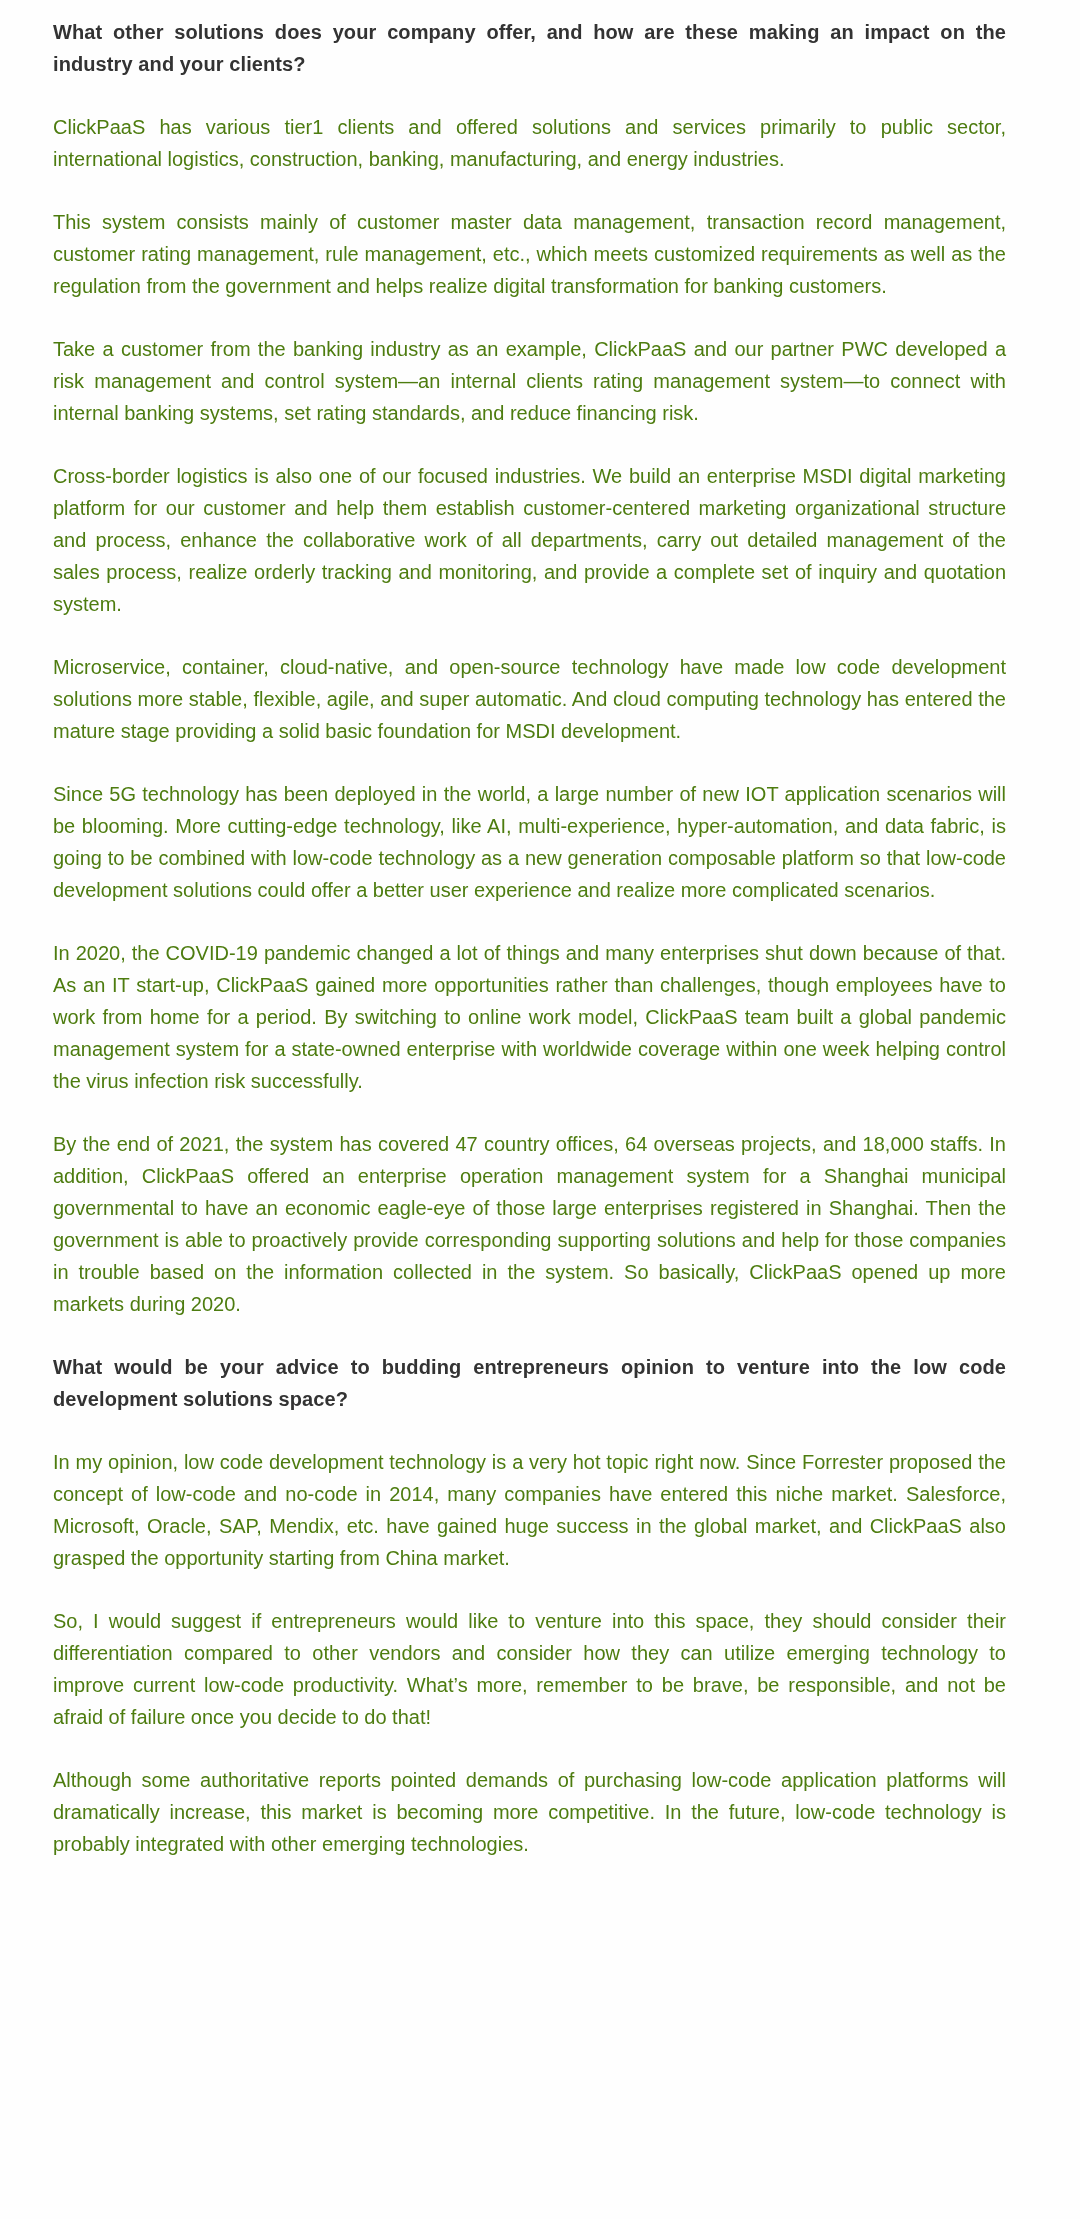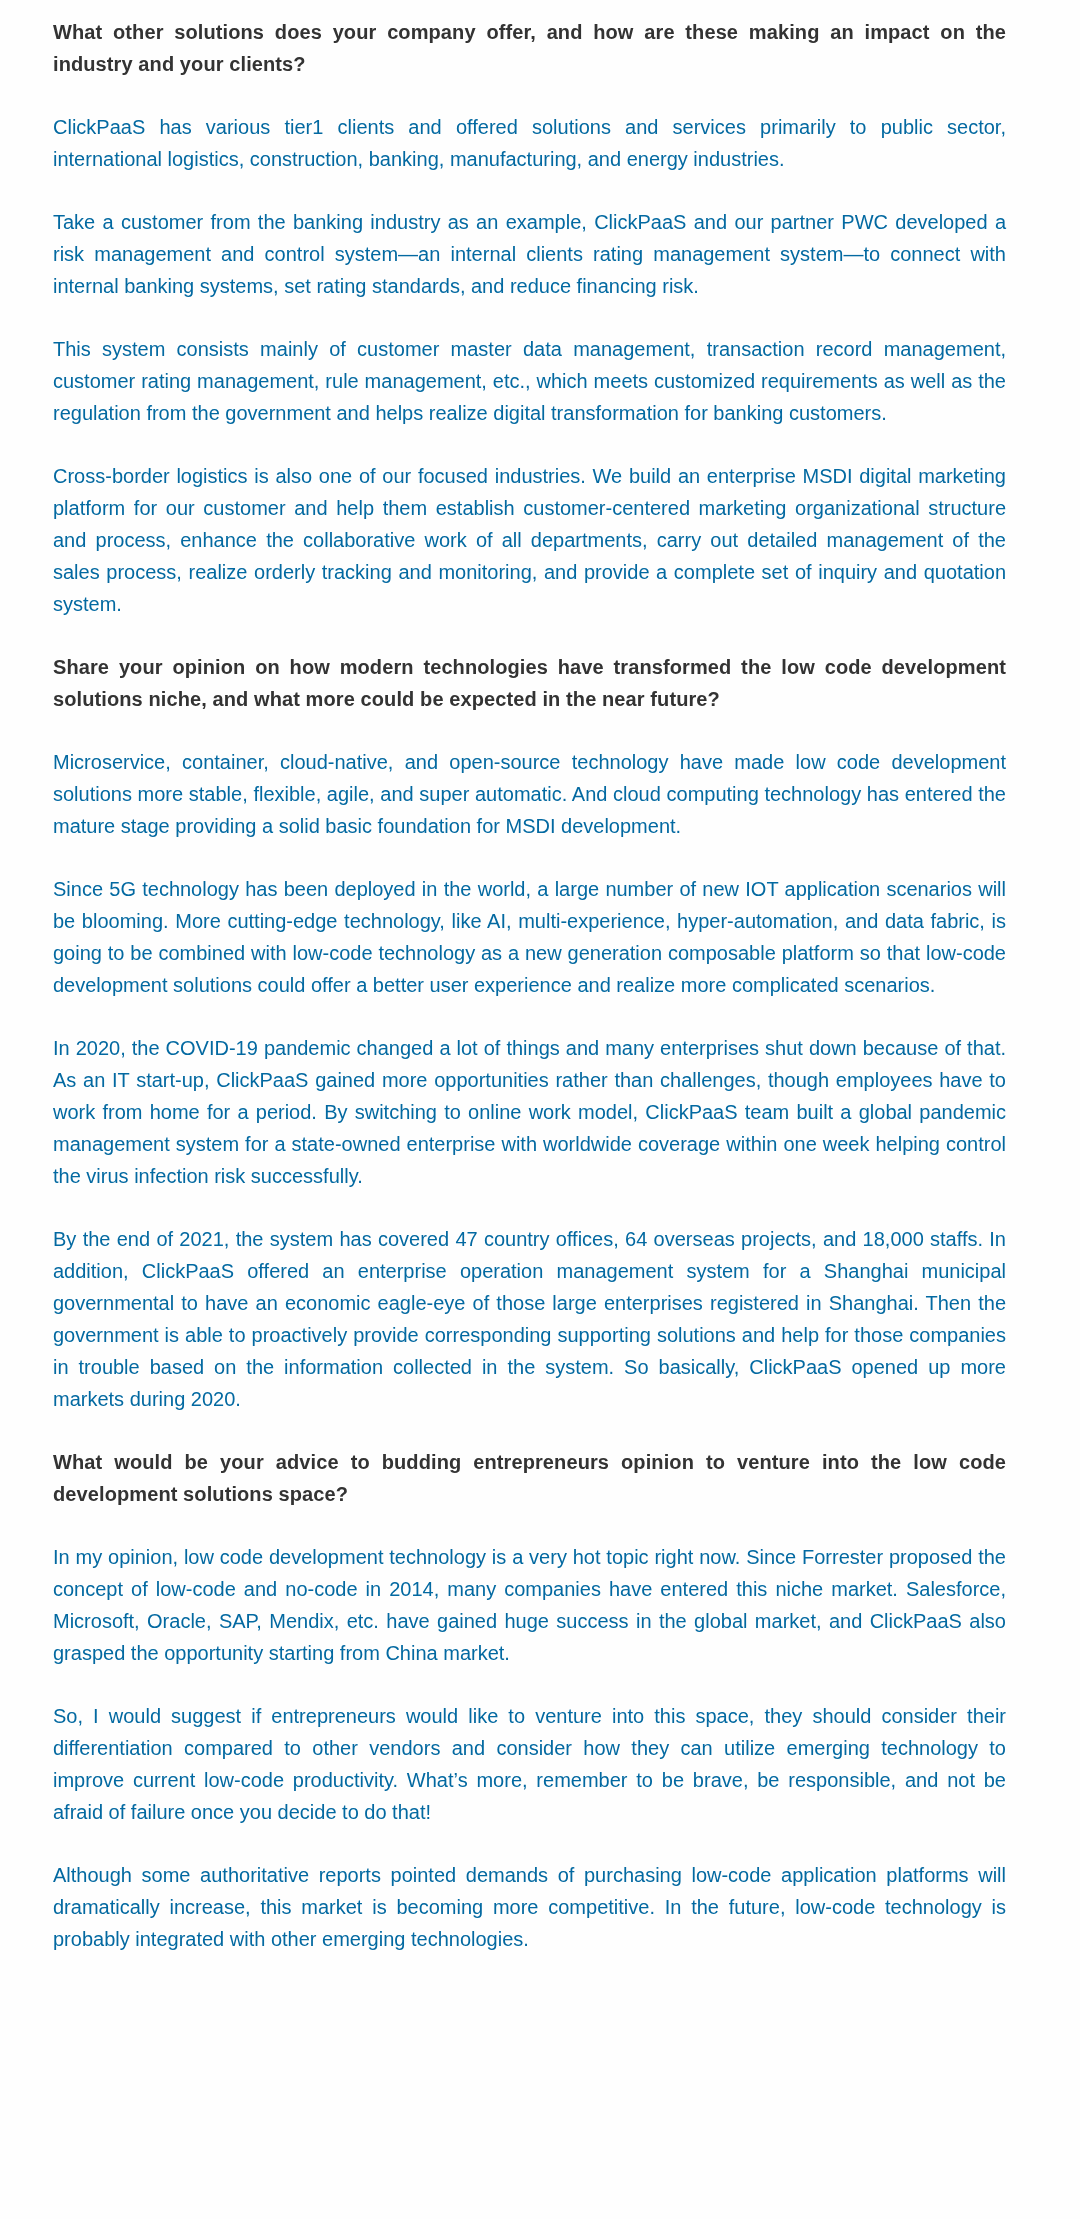--- a/index.html
+++ b/index.html
@@ -26,35 +26,34 @@
   .article p:last-child {
     margin-bottom: 0;
   }
   .article p.question {
     font-weight: 700;
     color: #333333;
     letter-spacing: 0.1px;
   }
   .article p.answer {
     font-weight: 400;
-    color: #0369a1;
+    color: #4d7c0f;
     margin-top: 8px;
   }
 </style>
 </head>
 <body>
 
 <div class="page">
   <div class="article">
     <p class="question">What other solutions does your company offer, and how are these making an impact on the industry and your clients?</p>
     <p class="answer">ClickPaaS has various tier1 clients and offered solutions and services primarily to public sector, international logistics, construction, banking, manufacturing, and energy industries.</p>
+    <p class="answer">This system consists mainly of customer master data management, transaction record management, customer rating management, rule management, etc., which meets customized requirements as well as the regulation from the government and helps realize digital transformation for banking customers.</p>
     <p class="answer">Take a customer from the banking industry as an example, ClickPaaS and our partner PWC developed a risk management and control system—an internal clients rating management system—to connect with internal banking systems, set rating standards, and reduce financing risk.</p>
-    <p class="answer">This system consists mainly of customer master data management, transaction record management, customer rating management, rule management, etc., which meets customized requirements as well as the regulation from the government and helps realize digital transformation for banking customers.</p>
     <p class="answer">Cross-border logistics is also one of our focused industries. We build an enterprise MSDI digital marketing platform for our customer and help them establish customer-centered marketing organizational structure and process, enhance the collaborative work of all departments, carry out detailed management of the sales process, realize orderly tracking and monitoring, and provide a complete set of inquiry and quotation system.</p>
-    <p class="question">Share your opinion on how modern technologies have transformed the low code development solutions niche, and what more could be expected in the near future?</p>
     <p class="answer">Microservice, container, cloud-native, and open-source technology have made low code development solutions more stable, flexible, agile, and super automatic. And cloud computing technology has entered the mature stage providing a solid basic foundation for MSDI development.</p>
     <p class="answer">Since 5G technology has been deployed in the world, a large number of new IOT application scenarios will be blooming. More cutting-edge technology, like AI, multi-experience, hyper-automation, and data fabric, is going to be combined with low-code technology as a new generation composable platform so that low-code development solutions could offer a better user experience and realize more complicated scenarios.</p>
     <p class="answer">In 2020, the COVID-19 pandemic changed a lot of things and many enterprises shut down because of that. As an IT start-up, ClickPaaS gained more opportunities rather than challenges, though employees have to work from home for a period. By switching to online work model, ClickPaaS team built a global pandemic management system for a state-owned enterprise with worldwide coverage within one week helping control the virus infection risk successfully.</p>
     <p class="answer">By the end of 2021, the system has covered 47 country offices, 64 overseas projects, and 18,000 staffs. In addition, ClickPaaS offered an enterprise operation management system for a Shanghai municipal governmental to have an economic eagle-eye of those large enterprises registered in Shanghai. Then the government is able to proactively provide corresponding supporting solutions and help for those companies in trouble based on the information collected in the system. So basically, ClickPaaS opened up more markets during 2020.</p>
     <p class="question">What would be your advice to budding entrepreneurs opinion to venture into the low code development solutions space?</p>
     <p class="answer">In my opinion, low code development technology is a very hot topic right now. Since Forrester proposed the concept of low-code and no-code in 2014, many companies have entered this niche market. Salesforce, Microsoft, Oracle, SAP, Mendix, etc. have gained huge success in the global market, and ClickPaaS also grasped the opportunity starting from China market.</p>
     <p class="answer">So, I would suggest if entrepreneurs would like to venture into this space, they should consider their differentiation compared to other vendors and consider how they can utilize emerging technology to improve current low-code productivity. What’s more, remember to be brave, be responsible, and not be afraid of failure once you decide to do that!</p>
     <p class="answer">Although some authoritative reports pointed demands of purchasing low-code application platforms will dramatically increase, this market is becoming more competitive. In the future, low-code technology is probably integrated with other emerging technologies.</p>
   </div>
 </div>

